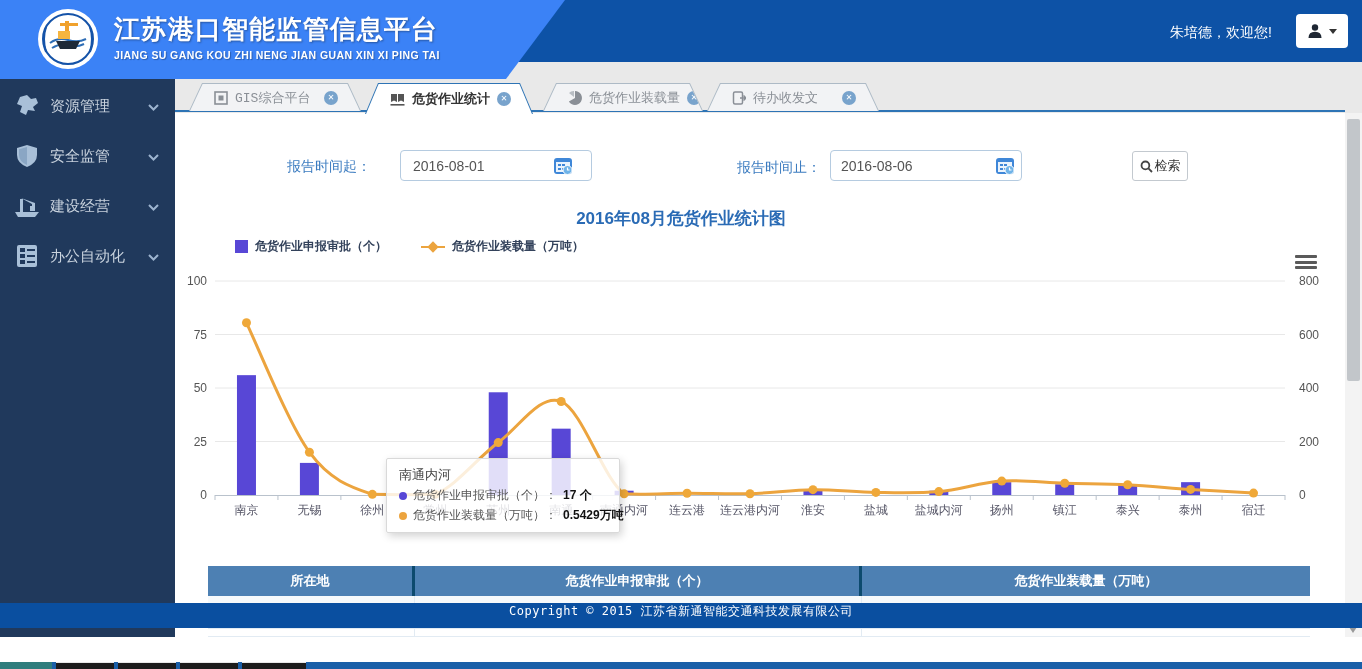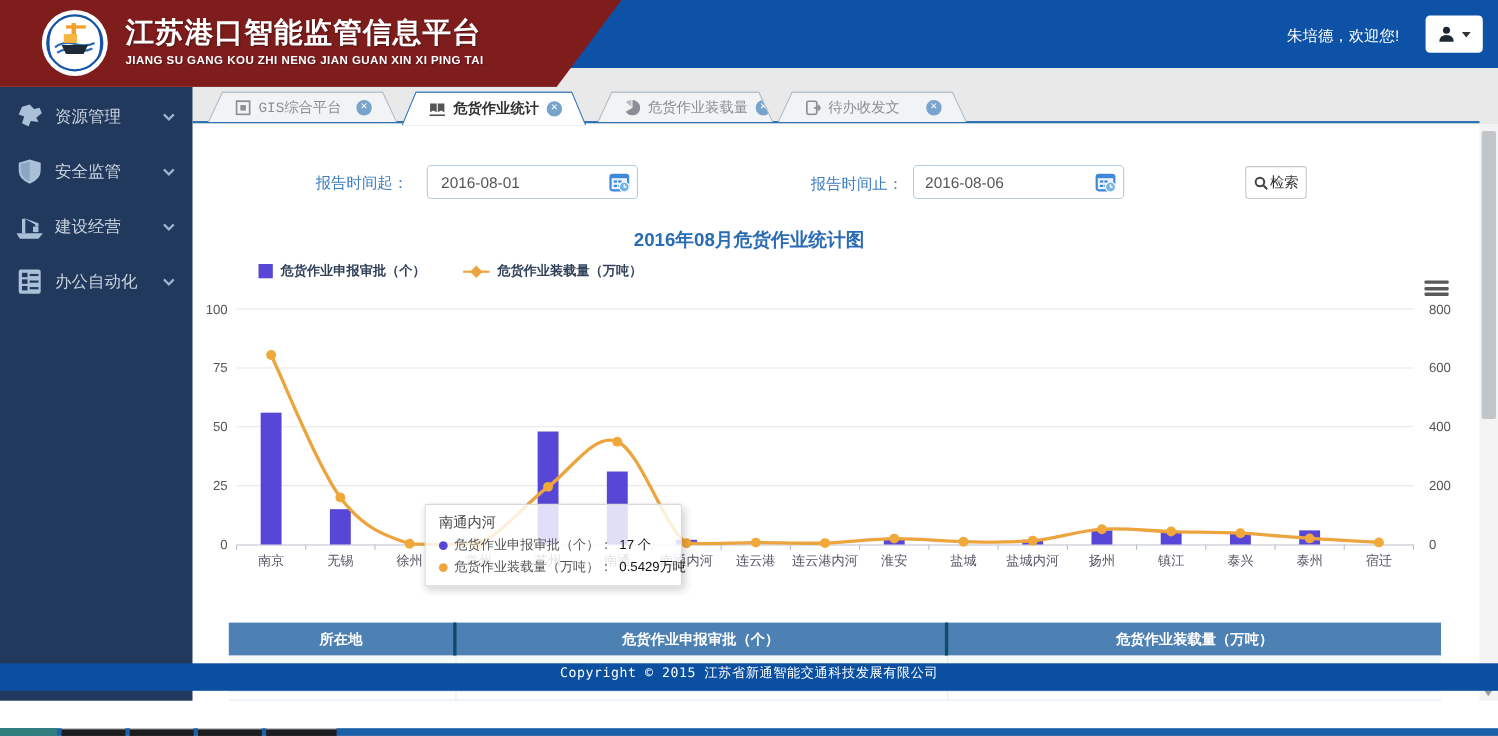--- a/index.html
+++ b/index.html
@@ -2,21 +2,21 @@
 <html><head>
 <meta charset="utf-8">
 <style>
   * { margin:0; padding:0; box-sizing:border-box; }
   html,body { background:#dde1e6; }
   body { font-family:"Liberation Sans","DejaVu Sans",sans-serif; }
   #app { position:relative; width:1362px; height:669px; background:#fff; overflow:hidden; }
 
   
   .header { position:absolute; left:0; top:0; width:1362px; height:62px; background:#0d52a6; }
-  .header-wedge { position:absolute; left:0; top:0; width:565px; height:79px; background:#7f1d1d;
+  .header-wedge { position:absolute; left:0; top:0; width:565px; height:79px; background:#3b82f6;
                   clip-path:polygon(0 0, 565px 0, 506px 79px, 0 79px); z-index:2;padding-left:22px; }
   .logo { position:absolute; left:36px; top:7px; width:64px; height:64px; }
   .title-block { position:absolute; left:114px; top:12px; color:#fff; }
   .app-title { font-size:26px; font-weight:bold; letter-spacing:1px; text-shadow:1px 1px 2px rgba(0,0,0,.35); }
   .app-subtitle { font-size:10.5px; font-weight:bold; letter-spacing:.4px; margin-top:2px; text-shadow:1px 1px 1px rgba(0,0,0,.3); }
   .greeting { position:absolute; right:90px; top:24px; color:#fff; font-size:14px; z-index:3; }
   .user-btn { position:absolute; right:14px; top:14px; width:52px; height:34px; background:#fff; border-radius:4px;
               display:flex; align-items:center; justify-content:center; gap:6px; z-index:3; cursor:pointer; }
   .caret-down { width:0; height:0; border-left:4px solid transparent; border-right:4px solid transparent; border-top:5px solid #333; }
 
@@ -62,21 +62,21 @@
   .legend-line .ld { position:absolute; left:8px; top:2.5px; width:8px; height:8px; transform:rotate(45deg); }
 
   .chart-svg { position:absolute; left:185px; top:250px; }
 
   
   .tooltip { position:absolute; left:386px; top:458px; width:234px; background:rgba(255,255,255,.82); border:1px solid #d9d9d9;
              box-shadow:2px 3px 8px rgba(0,0,0,.18); border-radius:2px; padding:7px 12px 8px; z-index:5; }
   .tt-title { font-size:13px; color:#444; margin-bottom:3px; }
   .tt-row { display:flex; align-items:center; gap:6px; font-size:12px; color:#555; margin-top:3px; white-space:nowrap; }
   .tt-dot { width:8px; height:8px; border-radius:50%; flex:0 0 auto; }
-  .tt-val { font-weight:normal; color:#111;text-align:center; }
+  .tt-val { font-weight:bold; color:#111;text-align:center; }
 
   
   .dtable { position:absolute; left:208px; top:566px; width:1102px; }
   .dt-head { display:flex; height:30px; background:#4d80b3; }
   .dt-head .c { color:#fff; font-size:13px; font-weight:bold; display:flex; align-items:center; justify-content:center; border-right:3px solid #0c4a6e; }
   .dt-row { display:flex; height:33px; background:#f6f9fb; border-bottom:1px solid #e2ebf3; }
   .dt-row .c { color:#556; font-size:13px; display:flex; align-items:center; justify-content:center; border-right:1px solid #e2ebf3; }
   .c.c1 { width:207px; } .c.c2 { width:447px; } .c.c3 { width:448px; border-right:none !important; }
 
   
@@ -238,21 +238,21 @@
           </span>
           <span class="t-label">待办收发文</span>
           <span class="tab-close">✕</span>
         </div>
       </div>
     </div>
 
   <div class="content"></div>
 
   <span class="filter-label" style="left:287px; top:158px;">报告时间起：</span>
-  <input class="date-input" style="left: 388px; top: 150px;" readonly="" value="2016-08-01">
+  <input class="date-input" style="left: 400px; top: 150px;" readonly="" value="2016-08-01">
   <svg class="cal-icon" style="left:553px; top:156px;" viewBox="0 0 20 20">
     <rect x="1" y="2" width="18" height="16" rx="3" fill="#3f87d8"></rect>
     <rect x="3" y="6" width="14" height="10" fill="#eaf3fc"></rect>
     <rect x="5" y="8" width="3" height="2" fill="#3f87d8"></rect>
       <rect x="9" y="8" width="3" height="2" fill="#3f87d8"></rect>
     <rect x="5" y="12" width="3" height="2" fill="#3f87d8"></rect>
       <rect x="9" y="12" width="3" height="2" fill="#3f87d8"></rect>
     <circle cx="14.5" cy="14" r="4.5" fill="#6fb3e8" stroke="#fff"></circle>
     <path d="M14.5 11.5 v2.5 h2" stroke="#fff" stroke-width="1.2" fill="none"></path>
   </svg>

